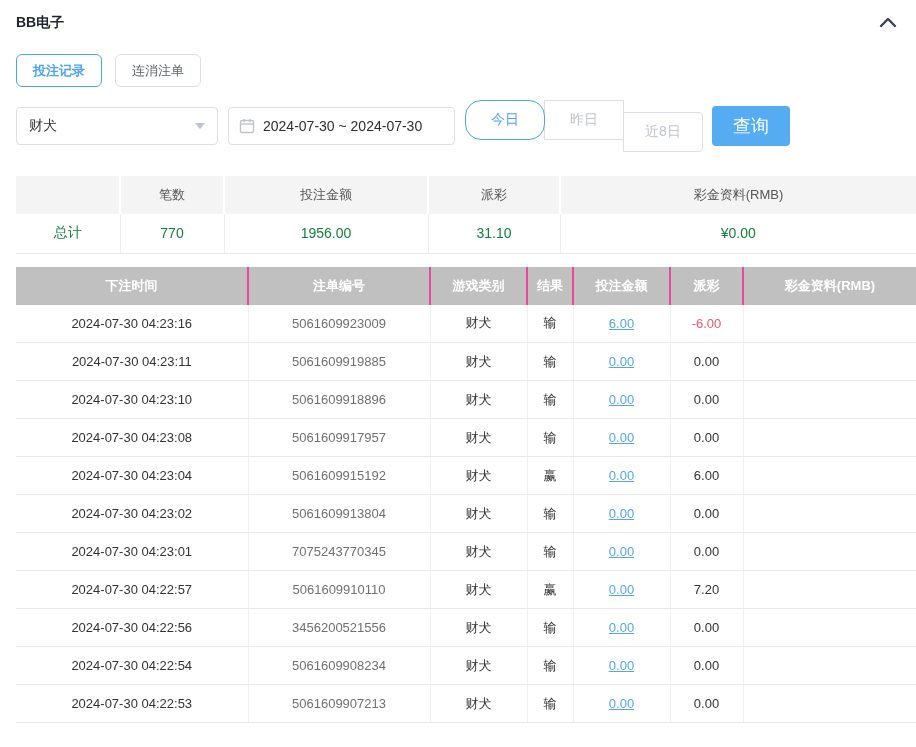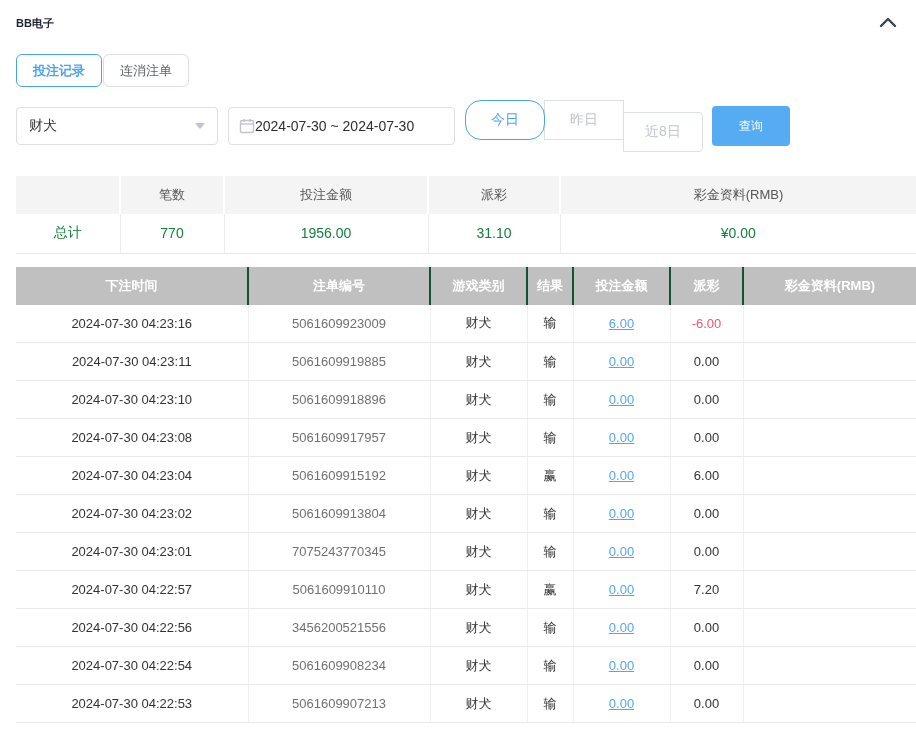--- a/index.html
+++ b/index.html
@@ -3,68 +3,68 @@
 <meta charset="utf-8">
 <style>
   * { margin:0; padding:0; box-sizing:border-box; }
   html,body { width:916px; height:747px; background:#fff; overflow:hidden;
     font-family:"Liberation Sans","DejaVu Sans",sans-serif; }
   .panel { position:relative; width:916px; height:747px; padding:8px 0 0 16px; }
 
   
   .panel-header { display:flex; align-items:center; justify-content:space-between;
     padding-right:16px; height:30px; }
-  .panel-title { font-size:11px; font-weight:700; color:#1f2430; }
+  .panel-title { font-size:14px; font-weight:700; color:#1f2430; }
   .collapse-btn { width:24px; height:24px; display:flex; align-items:center;
     justify-content:center; cursor:pointer; background:none; border:none; }
 
   
   .tabs { margin-top:16px; display:flex; }
   .tab { display:inline-flex; align-items:center; height:33px; padding:0 16px;
     border:1px solid #dcdfe6; border-radius:6px; background:#fff; font-size:13px;
-    color:#5f6368; margin-right:1px; cursor:pointer; }
+    color:#5f6368; margin-right:13px; cursor:pointer; }
   .tab.active { color:var(--accent,#4da3f3); border-color:var(--accent,#4da3f3); font-weight:700; }
 
   
   .filters { margin-top:13px; display:flex; align-items:center; }
   .select { width:202px; height:38px; border:1px solid #dcdfe6; border-radius:4px;
     display:flex; align-items:center; justify-content:space-between; padding:0 12px;
     font-size:14px; color:#333; cursor:pointer; background:#fff; }
   .caret-down { width:0; height:0; border-left:5px solid transparent;
     border-right:5px solid transparent; border-top:6px solid #c0c4cc; }
   .date-picker { width:227px; height:38px; border:1px solid #dcdfe6; border-radius:4px;
-    margin-left:10px; display:flex; align-items:center; padding:0 10px; 
+    margin-left:10px; display:flex; align-items:center; padding:0 10px; gap:8px;
     font-size:14px; color:#2e2e2e; cursor:pointer; background:#fff; }
   .range-group { display:flex; margin-left:10px; }
   .range-btn { width:80px; height:40px; border:1px solid #dcdfe6; background:#fff;
     font-size:14px; color:#c0c4cc; margin-left:-1px; cursor:pointer; }
   .range-btn:first-child { border-radius:4px 0 0 4px; margin-left:0; }
   .range-btn:last-child { border-radius:0 4px 4px 0;margin-top:12px; }
   .range-btn.active { color:var(--accent,#4da3f3); border:1px solid var(--accent,#4da3f3);
     border-radius:16px; position:relative; z-index:1; }
   .query-btn { width:78px; height:40px; margin-left:9px; border:none; border-radius:4px;
-    background:var(--accent_button,#55acf2); color:#fff; font-size:12px; cursor:pointer; }
+    background:var(--accent_button,#55acf2); color:#fff; font-size:18px; cursor:pointer; }
 
   
   table { border-collapse:collapse; table-layout:fixed; width:900px; }
   th,td { text-align:center; overflow:hidden; white-space:nowrap; }
 
   
   .summary-table { margin-top:24px; }
   .summary-table th { height:38px; background:var(--summary_header_bg,#f4f4f4);
     color:#555; font-weight:400; font-size:13px; border-right:2px solid #fff; }
   .summary-table th:last-child { border-right:none; }
   .summary-table td { height:39px; font-size:14px; color:#15803d;
     border-bottom:1px solid #e8e8e8; border-right:1px solid #ececec; }
   .summary-table td:last-child { border-right:none; }
 
   
   .records-table { margin-top:13px; }
   .records-table th { height:38px; background:var(--table_header_bg,#c0c0c0);
-    color:#fff; font-weight:700; font-size:13px; border-right:2px solid #14532d; }
+    color:#fff; font-weight:700; font-size:13px; border-right:2px solid #ec4899; }
   .records-table th:last-child { border-right:none; }
   .records-table td { height:38px; font-size:13px; color:#333;
     border-bottom:1px solid #e9e9e9; border-right:1px solid #f0f0f0; }
   .records-table td:last-child { border-right:none; }
   .records-table td.order { color:#707070; }
   a.link { color:var(--link,#54a6ec); text-decoration:underline; cursor:pointer; }
   td.neg { color:var(--negative,#f0566b); }
 </style>
 </head>
 <body>

